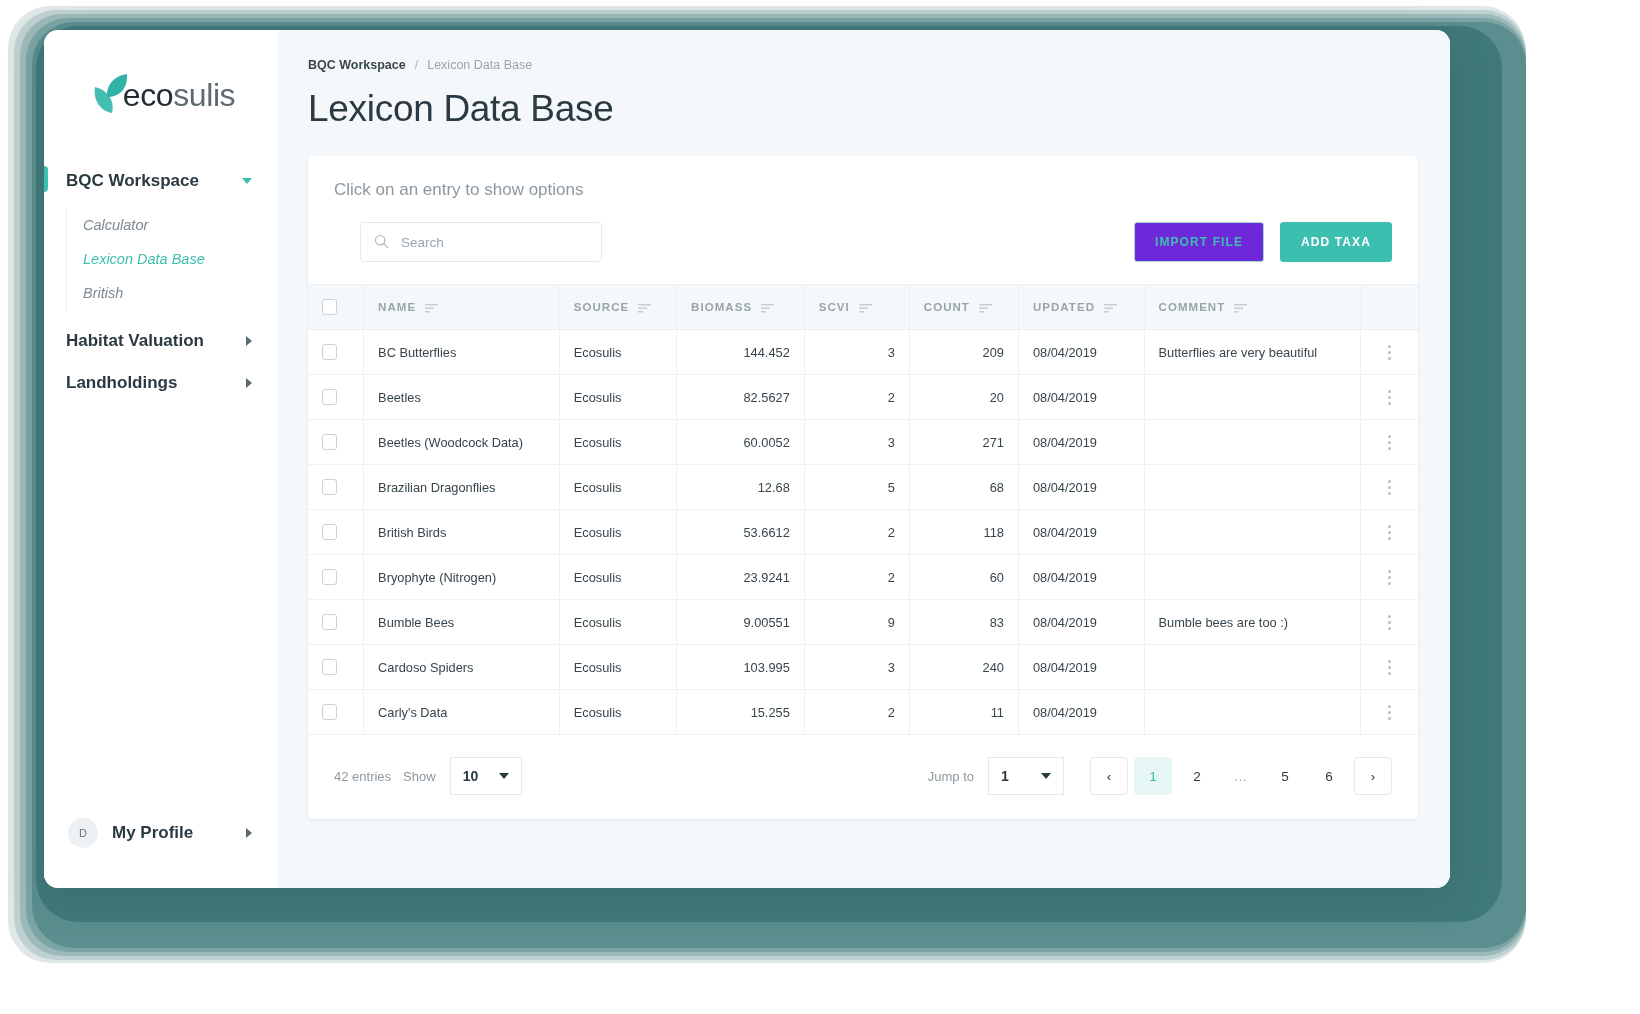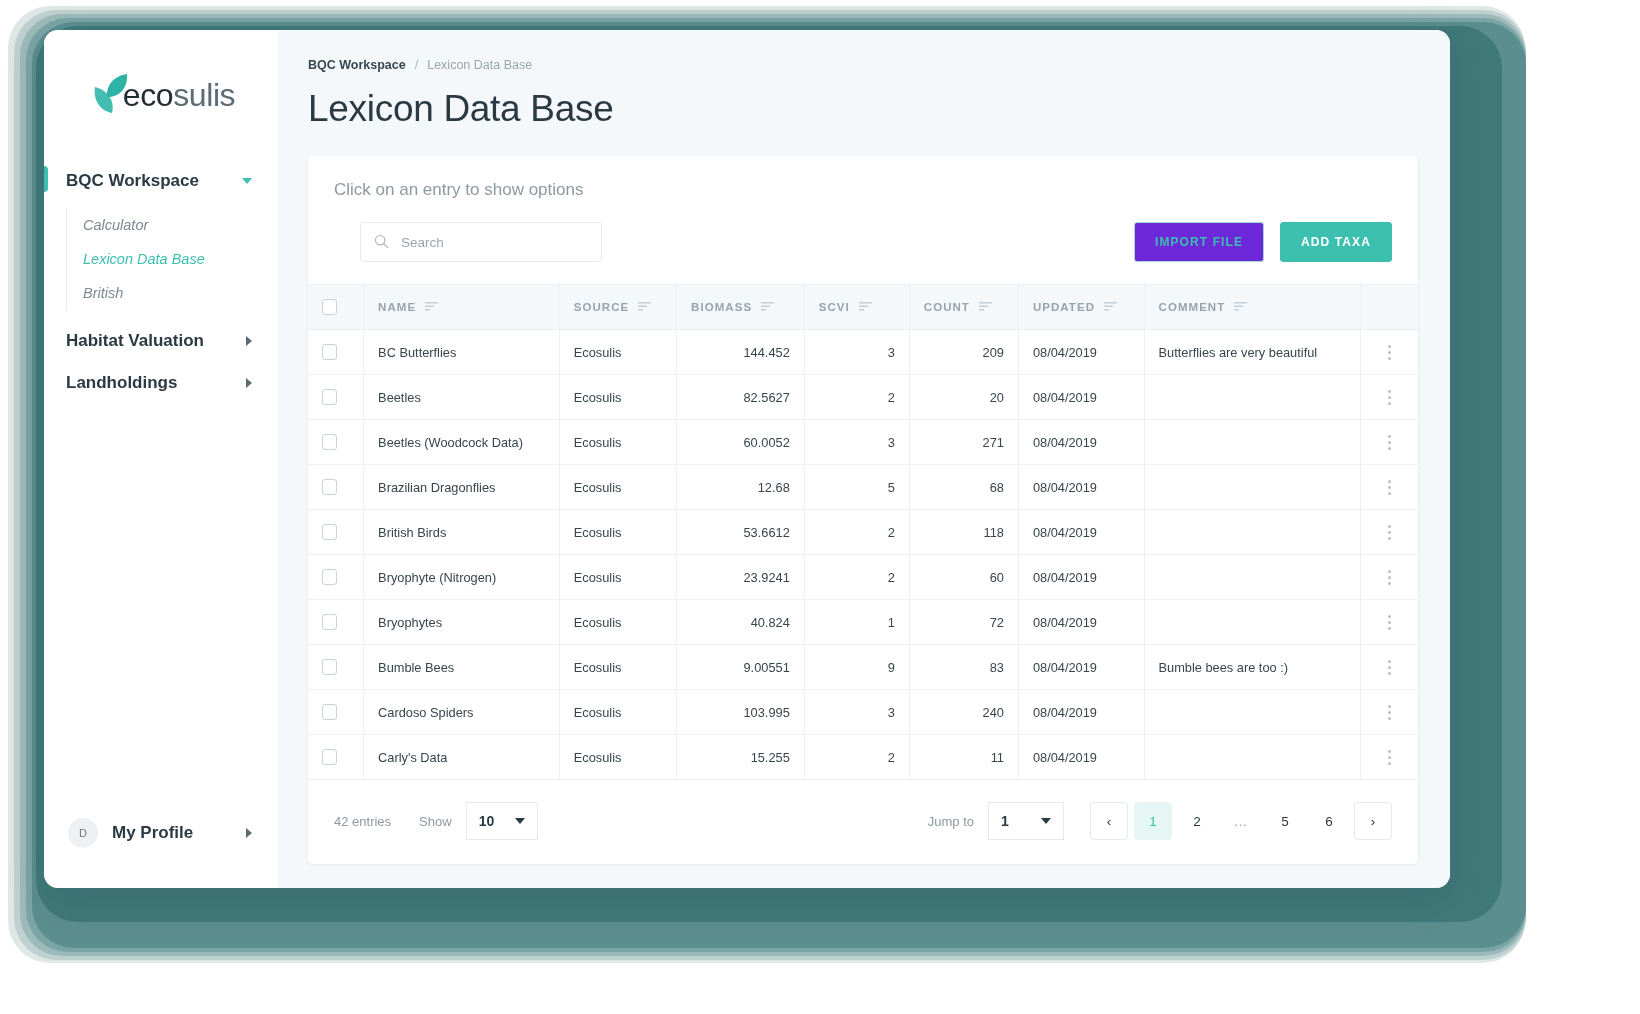--- a/index.html
+++ b/index.html
@@ -238,21 +238,21 @@
     text-align: left;
     padding: 14px 14px;
     height: 45px;
     border-right: 1px solid #edf1f4;
     border-top: 1px solid #edf1f4;
     border-bottom: 1px solid #e7edf1;
     vertical-align: middle;
     white-space: nowrap;
   }
   table.grid th:last-child { border-right: 0; }
-  .th-inner { display: flex; align-items: flex-start; gap: 9px; }
+  .th-inner { display: flex; align-items: flex-end; gap: 9px; }
   .sort-ic { flex: 0 0 13px; }
 
   table.grid td {
     font-size: 12.8px;
     color: #37454d;
     padding: 0 14px;
     height: 45px;
     border-right: 1px solid #edf1f4;
     border-bottom: 1px solid #eef2f5;
     vertical-align: middle;
@@ -281,21 +281,21 @@
   .kebab i { width: 3px; height: 3px; border-radius: 50%; background: #b4c0c7; display: block; }
 
   
   .card-foot {
     display: flex; align-items: center;
     padding: 22px 26px 24px 26px;
     background: #fff;
     border-radius: 0 0 5px 5px;
   }
   .entries { font-size: 13px; color: #8d99a0; }
-  .show-lbl { font-size: 13px; color: #8d99a0; margin-left: 28px; margin-right: 14px; }
+  .show-lbl { font-size: 13px; color: #8d99a0; margin-left: 12px; margin-right: 14px; }
   .select-box {
     width: 72px; height: 38px;
     border: 1px solid #e3e9ed;
     border-radius: 0;
     display: flex; align-items: center; justify-content: space-between;
     padding: 0 12px;
     font-size: 14px; color: #2b3a42; font-weight: 700;
     cursor: pointer;
     background: #fff;
   }
@@ -617,39 +617,20 @@
                     <i></i>
                     <i></i>
                     <i></i>
                   </span>
                 </td>
               </tr>
               <tr>
                 <td>
                   <span class="cbx"></span>
                 </td>
-                <td>Bryophytes</td>
-                <td>Ecosulis</td>
-                <td class="num">40.824</td>
-                <td class="num">1</td>
-                <td class="num">72</td>
-                <td>08/04/2019</td>
-                <td></td>
-                <td>
-                  <span class="kebab">
-                    <i></i>
-                    <i></i>
-                    <i></i>
-                  </span>
-                </td>
-              </tr>
-              <tr>
-                <td>
-                  <span class="cbx"></span>
-                </td>
                 <td>Bumble Bees</td>
                 <td>Ecosulis</td>
                 <td class="num">9.00551</td>
                 <td class="num">9</td>
                 <td class="num">83</td>
                 <td>08/04/2019</td>
                 <td>Bumble bees are too :)</td>
                 <td>
                   <span class="kebab">
                     <i></i>

